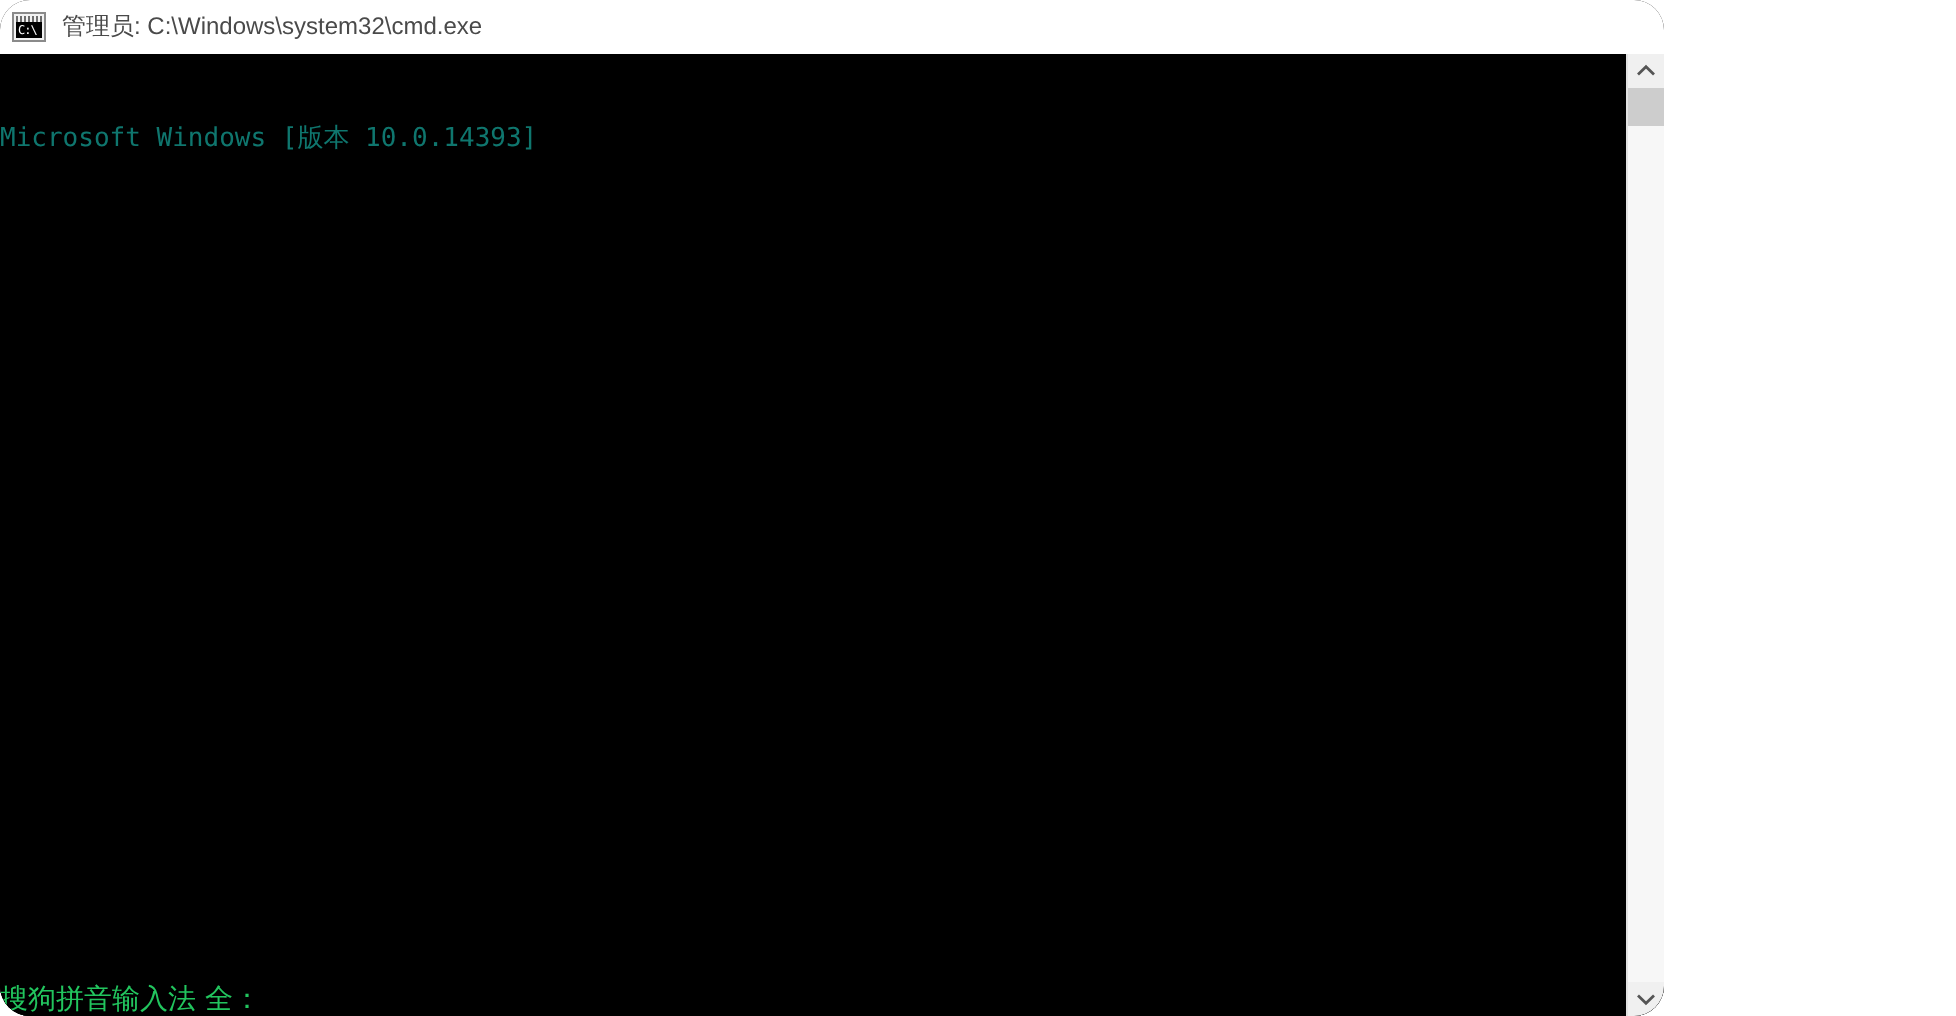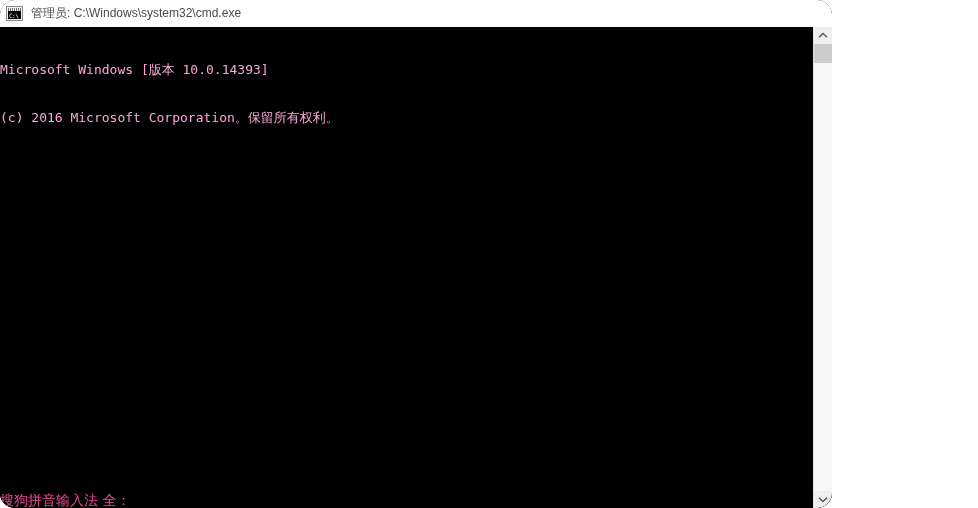--- a/index.html
+++ b/index.html
@@ -112,21 +112,21 @@
     overflow: hidden;
   }
   #console-lines {
     position: absolute;
     left: 0;
     top: 3px;
     width: 100%;
     font-family: "DejaVu Sans Mono", "Liberation Mono", monospace;
     font-size: 13px;
     line-height: 16px;
-    color: #f9a8d4;
+    color: #0f766e;
     white-space: pre;
   }
   .console-line {
     height: 16px;
     padding-left: 0px;
     white-space: pre;
   }
 
   
   #ime-bar {
@@ -135,21 +135,21 @@
     bottom: 0;
     width: 959px;
     height: 20px;
     background: #000000;
     overflow: hidden;
   }
   #ime-text {
     position: absolute;
     left: 0;
     top: 3px;
-    color: #ec4899;
+    color: #22c55e;
     font-family: "DejaVu Sans", sans-serif;
     font-size: 14px;
     line-height: 18px;
     white-space: pre;
   }
 
   
   #scrollbar {
     position: absolute;
     right: 0;
@@ -222,21 +222,20 @@
           <line class="ctl-line" x1="0.5" y1="0.5" x2="10.5" y2="10.5"></line>
           <line class="ctl-line" x1="10.5" y1="0.5" x2="0.5" y2="10.5"></line>
         </svg>
       </div>
     </div>
   </div>
 
   <div id="console">
     <div id="console-lines">
       <div class="console-line">Microsoft Windows [版本 10.0.14393]</div>
-      <div class="console-line">(c) 2016 Microsoft Corporation。保留所有权利。</div>
       <div class="console-line"></div>
     </div>
 
     <div id="ime-bar">
       <div id="ime-text">搜狗拼音输入法 全：</div>
     </div>
   </div>
 
   <div id="scrollbar">
     <div class="sb-arrow" id="sb-arrow-up">

